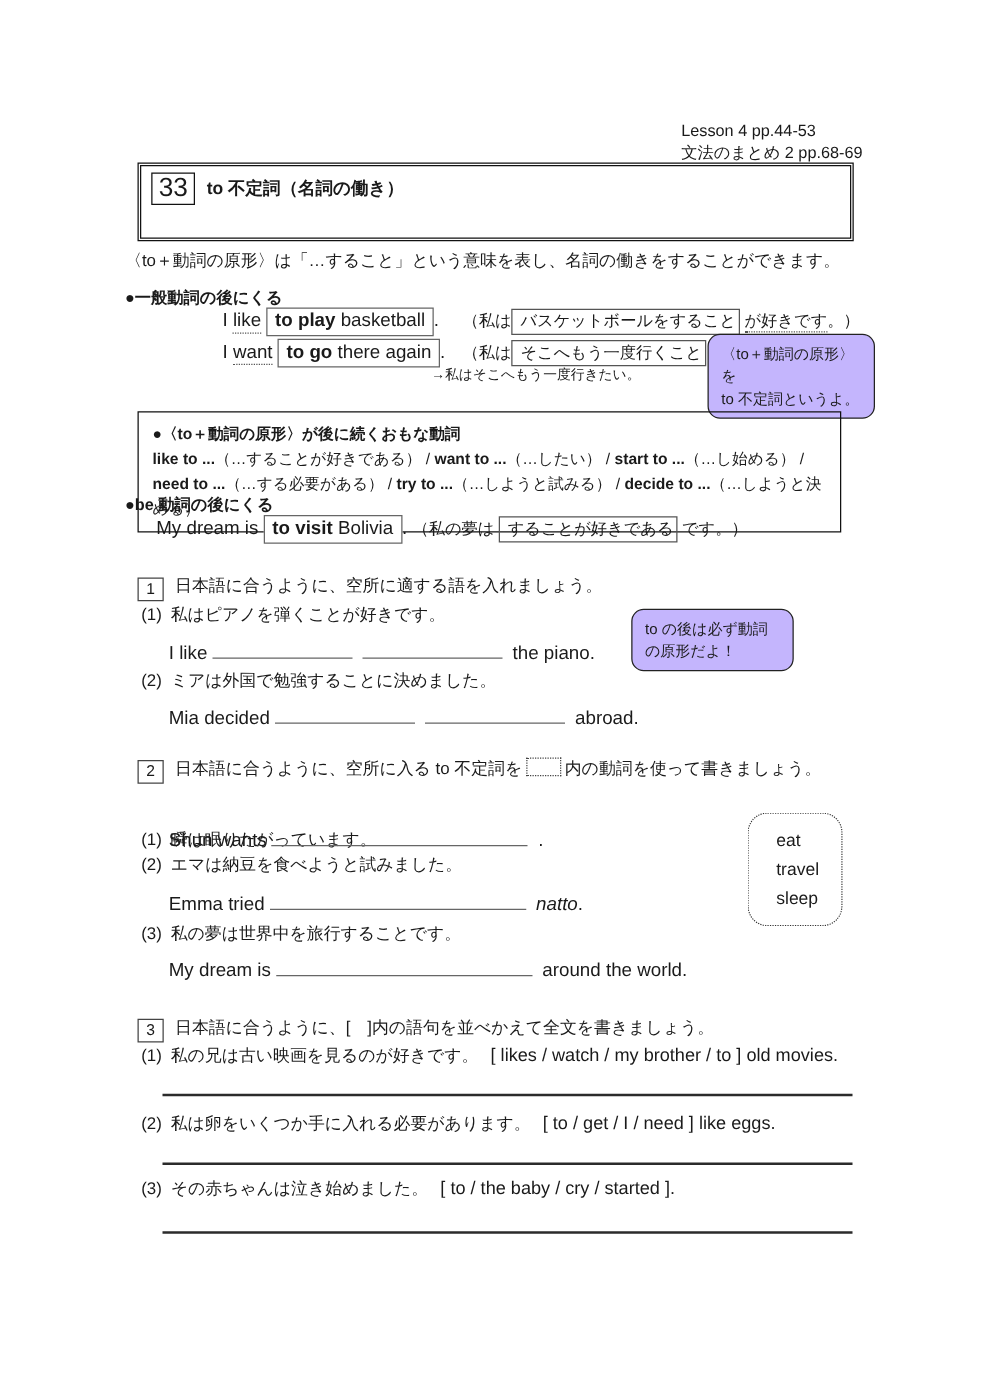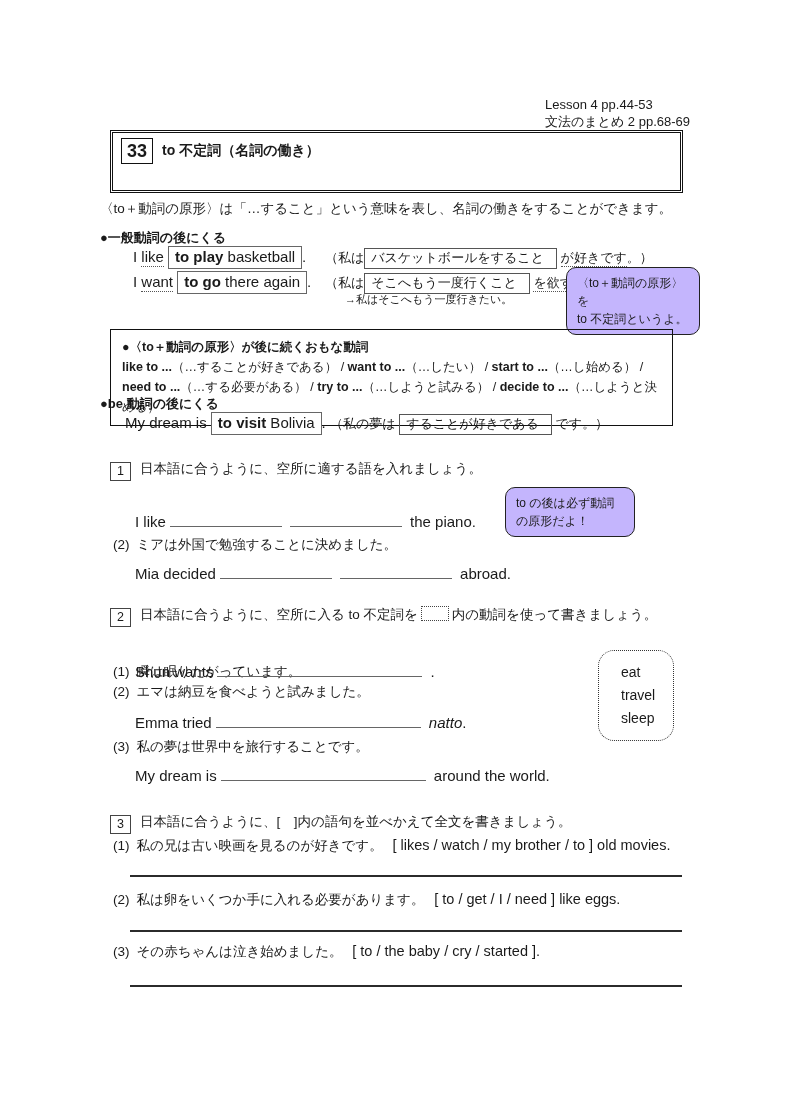--- a/index.html
+++ b/index.html
@@ -4,40 +4,40 @@
 <style>
   html,body{margin:0;padding:0;background:#fff;}
   .page{position:relative;width:790px;height:1117px;background:#fff;overflow:hidden;
         font-family:"Liberation Sans","DejaVu Sans",sans-serif;color:#1a1a1a;}
   .abs{position:absolute;}
   .jp{font-size:13.5px;line-height:1.35;}
   .en{font-size:15px;}
   .b{font-weight:bold;}
   .du{border-bottom:1.6px dotted #555;padding-bottom:1px;}
   .phrase-box{display:inline-block;border:1.3px solid #666;padding:0 6px 1px 6px;line-height:1.3;background:#fff;}
-  .jbox{display:inline-block;border:1.2px solid #555;padding:0 12px 1px 6px;font-size:13px;line-height:1.35;}
+  .jbox{display:inline-block;border:1.2px solid #555;padding:0 2px 1px 6px;font-size:13px;line-height:1.35;}
   .trans{font-size:13px;}
-  .en-part{display:inline-block;min-width:192px;}
+  .en-part{display:inline-block;min-width:192px;margin-left:45px;}
   .sq-num{display:inline-block;border:1.2px solid #444;min-width:15px;height:17px;line-height:17px;
           text-align:center;font-size:12.5px;padding:0 2px;margin-right:9px;vertical-align:-2px;}
   .lbl{margin-right:7px;}
   .blank{display:inline-block;border-bottom:1.5px solid #666;height:14px;vertical-align:baseline;margin:0 4px;}
   .w1{width:112px;}
   .w2{width:205px;}
   .bubble{position:absolute;border:1.5px solid #222;border-radius:10px;padding:6px 10px;
           font-size:12px;line-height:1.5;background:#c4b5fd;}
   .word-box{position:absolute;border:1.6px dotted #333;border-radius:16px;padding:10px 0 10px 22px;
             width:52px;font-size:14px;line-height:23px;background:#fff;}
   .inline-dotted-box{display:inline-block;width:26px;height:13px;border:1.2px dotted #444;
             vertical-align:-2px;margin:0 3px;}
   .ans-line{position:absolute;width:552px;border-top:2px solid #2b2b2b;height:0;}
   .title-box{position:absolute;left:110px;top:130px;width:573px;height:63px;border:3px double #111;
              box-sizing:border-box;padding:5px 8px 4px 8px;}
   .title-row{display:flex;align-items:center;gap:9px;}
-  .num-box{display:inline-block;border:1.5px solid #111;font-size:18px;font-weight:bold;
+  .num-box{display:inline-block;border:1.5px solid #111;font-size:21px;font-weight:normal;
            padding:0 5px;line-height:24px;}
   .subtitle{font-weight:bold;font-size:14px;}
   .main-title{text-align:center;font-weight:bold;font-size:21px;letter-spacing:1px;margin-top:1px;}
   .verb-box{position:absolute;left:110px;top:329px;width:563px;box-sizing:border-box;
             border:1.5px solid #111;padding:7px 11px 8px 11px;font-size:12.5px;line-height:1.6;}
   .verb-box .ven{font-weight:bold;margin-top:17px;}
   .sec-head{font-size:13px;font-weight:bold;}
   .note{font-size:11px;}
   .hdr{font-size:13px;line-height:17px;text-align:left;}
   i{font-style:italic;}
@@ -110,20 +110,23 @@
     <span class="phrase-box"><span class="b">to visit</span><span> Bolivia</span></span><span>.</span>
     <span class="trans"><span>（私の夢は</span>
       <span class="jbox">することが好きである</span>
       <span>です。）</span></span>
   </div>
 
   <div class="abs jp" style="left:110px;top:460px;">
     <span class="sq-num">1</span><span>日本語に合うように、空所に適する語を入れましょう。</span>
   </div>
 
+  <div class="abs jp" style="left:113px;top:483px;">
+    <span class="lbl">(1)</span><span>私はピアノを弾くことが好きです。</span>
+  </div>
 
   <div class="bubble" style="left:505px;top:487px;width:108px;">
     <div>to の後は必ず動詞</div>
     <div>の原形だよ！</div>
   </div>
 
   <div class="abs en" style="left:135px;top:512px;">
     <span>I like</span><span class="blank w1"></span><span class="blank w1"></span> <span>the piano.</span>
   </div>
 

